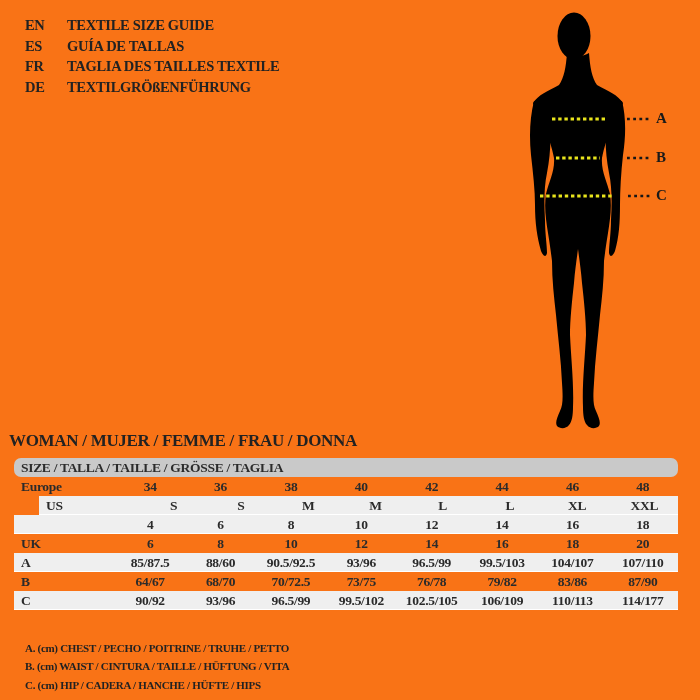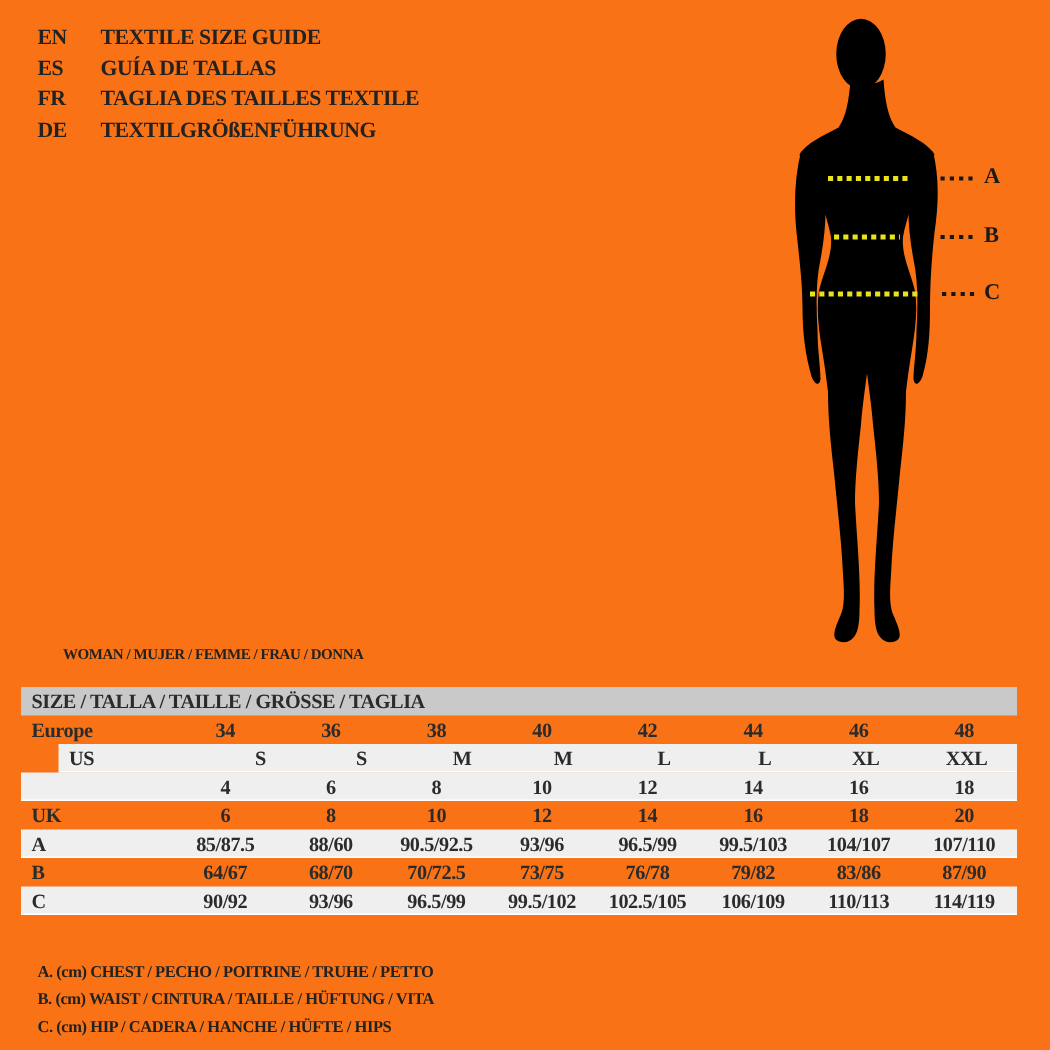--- a/index.html
+++ b/index.html
@@ -11,21 +11,21 @@
   
   .lang-list{position:absolute;left:25px;top:15px;}
   .lang-row{display:flex;line-height:20.6px;}
   .lang-code{width:42px;font-size:14.5px;font-weight:700;letter-spacing:-0.3px;}
   .lang-label{font-size:14.5px;font-weight:700;letter-spacing:-0.3px;white-space:nowrap;}
   
   .figure-svg{position:absolute;left:500px;top:5px;width:200px;height:425px;}
   .marker-label{position:absolute;left:656px;width:20px;font-size:15px;font-weight:700;color:#1a1a1a;}
   .marker-a{top:110px;} .marker-b{top:149px;} .marker-c{top:187px;}
   
-  .section-title{position:absolute;left:42px;top:431px;font-size:10px;font-weight:700;letter-spacing:-0.3px;white-space:nowrap;}
+  .section-title{position:absolute;left:9px;top:431px;font-size:17px;font-weight:700;letter-spacing:-0.3px;white-space:nowrap;}
   
   .size-table{position:absolute;left:14px;top:458px;width:664px;font-size:13.5px;font-weight:700;letter-spacing:-0.3px;}
   .thead{height:19px;line-height:19px;padding-left:7px;background:#c9c9c9;color:#2b2b2b;}
   .trow{display:flex;height:19px;line-height:19px;}
   .trow.shaded{background:#efefef;box-shadow:inset 0 -1px 0 #ffffff;}
   .tcell{flex:1;text-align:center;color:#2b2b2b;}
   .tcell.label{flex:0 0 94px;text-align:left;padding-left:7px;}
   
   .legend{position:absolute;left:25px;top:639px;}
   .legend-line{font-size:11px;font-weight:700;letter-spacing:-0.3px;line-height:18.3px;white-space:nowrap;}
@@ -125,21 +125,21 @@
     <line x1="128" y1="191" x2="151" y2="191" stroke="#161616" stroke-width="2.6" stroke-dasharray="2.8 3.4"></line>
   </svg>
 
   <div class="marker-label marker-a">A</div>
   <div class="marker-label marker-b">B</div>
   <div class="marker-label marker-c">C</div>
 
   <div class="section-title">WOMAN / MUJER / FEMME / FRAU / DONNA</div>
 
   <div class="size-table">
-    <div class="thead" style="background-color: rgb(201, 201, 201);">SIZE / TALLA / TAILLE / GRÖSSE / TAGLIA</div>
+    <div class="thead" style="background-color: rgb(201, 201, 201); border-radius: 7px;">SIZE / TALLA / TAILLE / GRÖSSE / TAGLIA</div>
     <div id="tbody">
         <div class="trow">
           <div class="tcell label">Europe</div>
           <div class="tcell">34</div>
           <div class="tcell">36</div>
           <div class="tcell">38</div>
           <div class="tcell">40</div>
           <div class="tcell">42</div>
           <div class="tcell">44</div>
           <div class="tcell">46</div>
@@ -202,21 +202,21 @@
         </div>
         <div class="trow shaded" style="background-color: rgb(239, 239, 239);">
           <div class="tcell label">C</div>
           <div class="tcell">90/92</div>
           <div class="tcell">93/96</div>
           <div class="tcell">96.5/99</div>
           <div class="tcell">99.5/102</div>
           <div class="tcell">102.5/105</div>
           <div class="tcell">106/109</div>
           <div class="tcell">110/113</div>
-          <div class="tcell">114/119</div>
+          <div class="tcell">114/177</div>
         </div>
       </div>
   </div>
 
   <div class="legend" id="legend">
       <div class="legend-line">A. (cm) CHEST / PECHO / POITRINE / TRUHE / PETTO</div>
       <div class="legend-line">B. (cm) WAIST / CINTURA / TAILLE / HÜFTUNG / VITA</div>
       <div class="legend-line">C. (cm) HIP / CADERA / HANCHE / HÜFTE / HIPS</div>
     </div>
 

